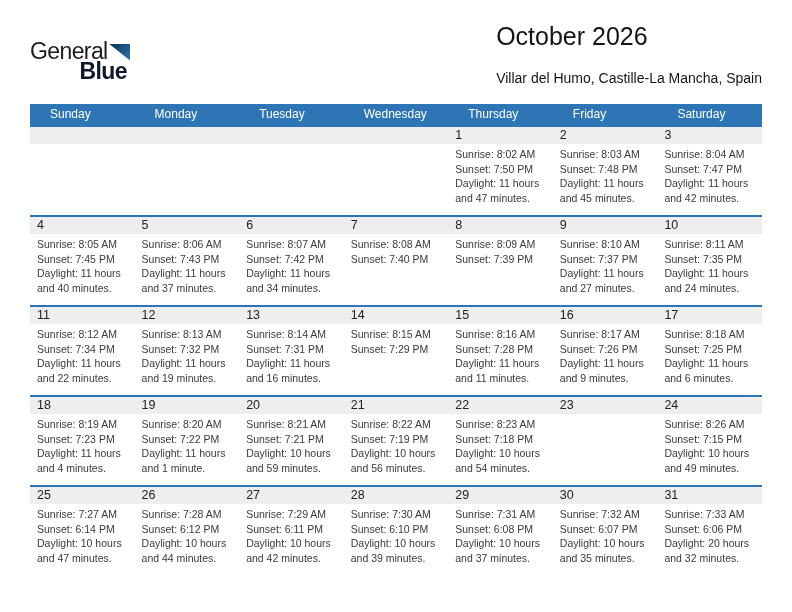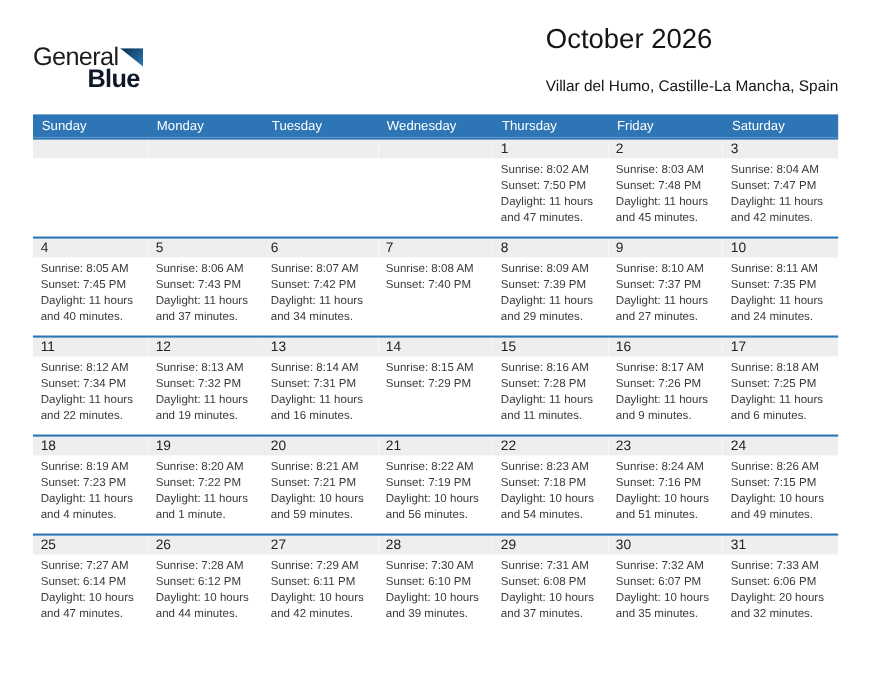--- a/index.html
+++ b/index.html
@@ -17,21 +17,21 @@
   .logo-blue { font-size:23px; line-height:1.0; color:#0f172a; font-weight:700; letter-spacing:-0.6px; }
 
   
   .title-block { position:absolute; top:21px; right:30px; text-align:left; }
   .month-title { font-size:25px; font-weight:400; color:#151515; line-height:30px; }
   .location { font-size:14px; font-weight:500; color:#151515; margin-top:19px; }
 
   
   .calendar { position:absolute; left:30px; top:104px; width:732px; }
   .weekday-row { display:grid; grid-template-columns:repeat(7,1fr); background:#2E75B5; height:21px; }
-  .weekday { color:#ffffff; font-size:12px; line-height:21px; padding-left:8px; font-weight:400; }
+  .weekday { color:#ffffff; font-size:12px; line-height:21px; padding-left:20px; font-weight:400; }
 
   .week-row { display:grid; grid-template-columns:repeat(7,1fr); height:90px;
               border-top:2px solid #2E75B5; }
   .day-cell { overflow:hidden; }
   .day-number { height:17px; background:#EEEEEE; font-size:12.5px; line-height:17px;
                 padding-left:7px; color:#222222; }
   .day-info { padding:3px 6px 0 7px; font-size:10.5px; line-height:14.6px; color:#3a3a3a; }
 </style>
 </head>
 <body>
@@ -136,21 +136,20 @@
             <div class="day-info">
               <div class="info-line">Sunrise: 8:08 AM</div>
               <div class="info-line">Sunset: 7:40 PM</div>
             </div>
           </div>
           <div class="day-cell">
             <div class="day-number">8</div>
             <div class="day-info">
               <div class="info-line">Sunrise: 8:09 AM</div>
               <div class="info-line">Sunset: 7:39 PM</div>
-              <div class="info-line">Daylight: 11 hours and 29 minutes.</div>
             </div>
           </div>
           <div class="day-cell">
             <div class="day-number">9</div>
             <div class="day-info">
               <div class="info-line">Sunrise: 8:10 AM</div>
               <div class="info-line">Sunset: 7:37 PM</div>
               <div class="info-line">Daylight: 11 hours and 27 minutes.</div>
             </div>
           </div>
@@ -256,25 +255,20 @@
           <div class="day-cell">
             <div class="day-number">22</div>
             <div class="day-info">
               <div class="info-line">Sunrise: 8:23 AM</div>
               <div class="info-line">Sunset: 7:18 PM</div>
               <div class="info-line">Daylight: 10 hours and 54 minutes.</div>
             </div>
           </div>
           <div class="day-cell">
             <div class="day-number">23</div>
-            <div class="day-info">
-              <div class="info-line">Sunrise: 8:24 AM</div>
-              <div class="info-line">Sunset: 7:16 PM</div>
-              <div class="info-line">Daylight: 10 hours and 51 minutes.</div>
-            </div>
           </div>
           <div class="day-cell">
             <div class="day-number">24</div>
             <div class="day-info">
               <div class="info-line">Sunrise: 8:26 AM</div>
               <div class="info-line">Sunset: 7:15 PM</div>
               <div class="info-line">Daylight: 10 hours and 49 minutes.</div>
             </div>
           </div>
         </div>

